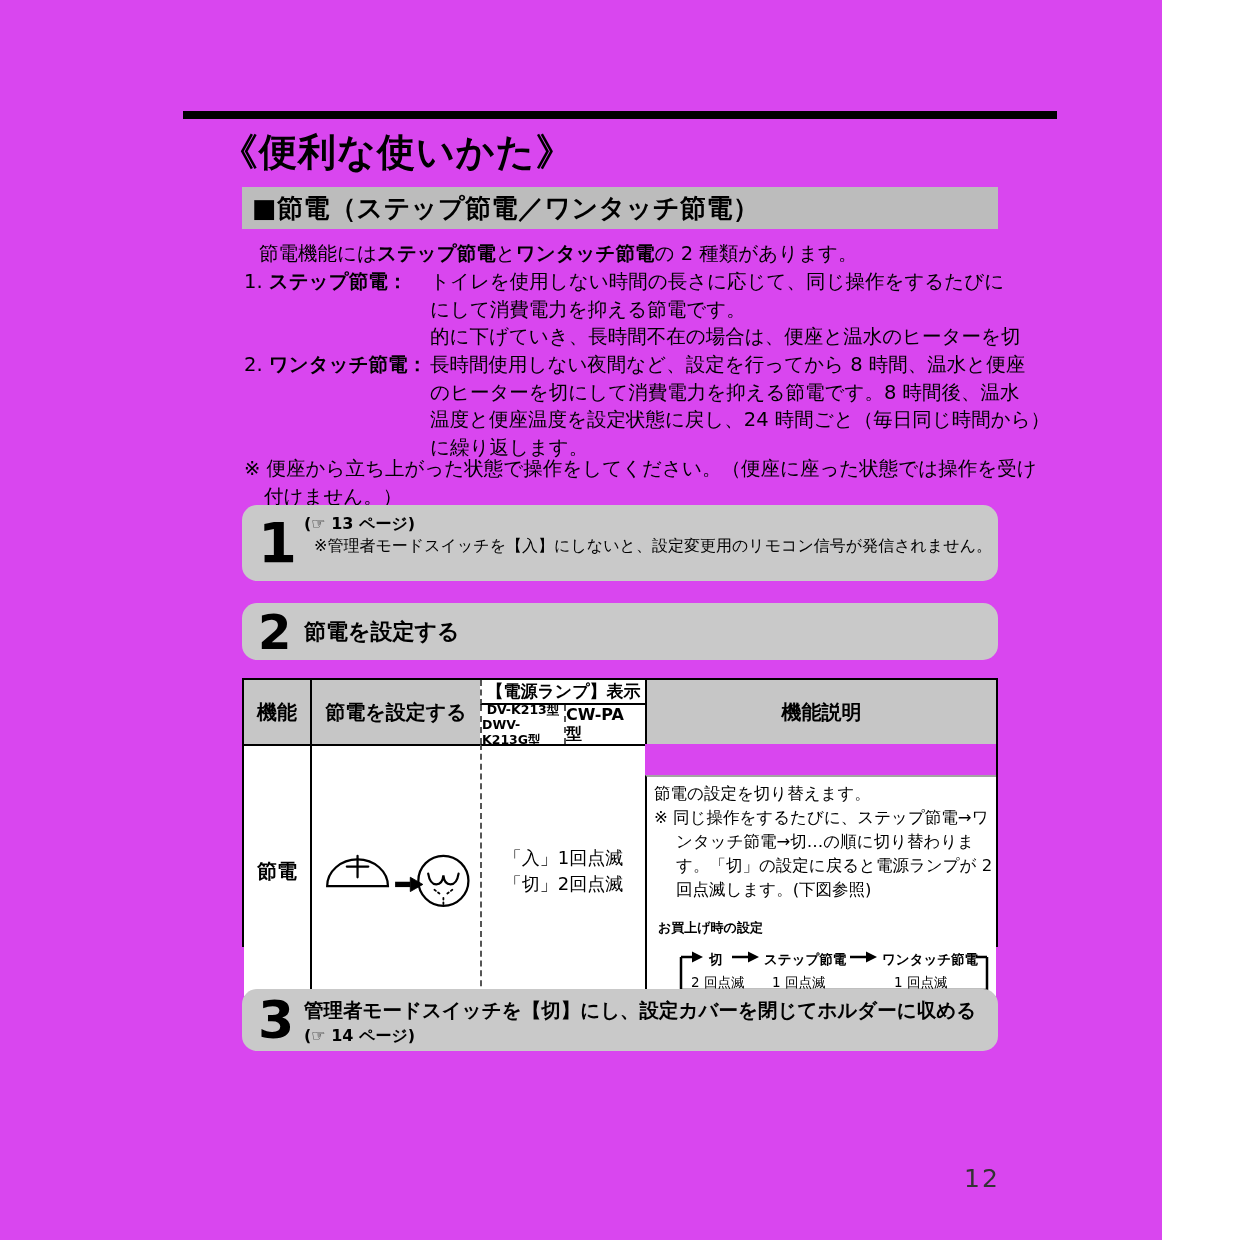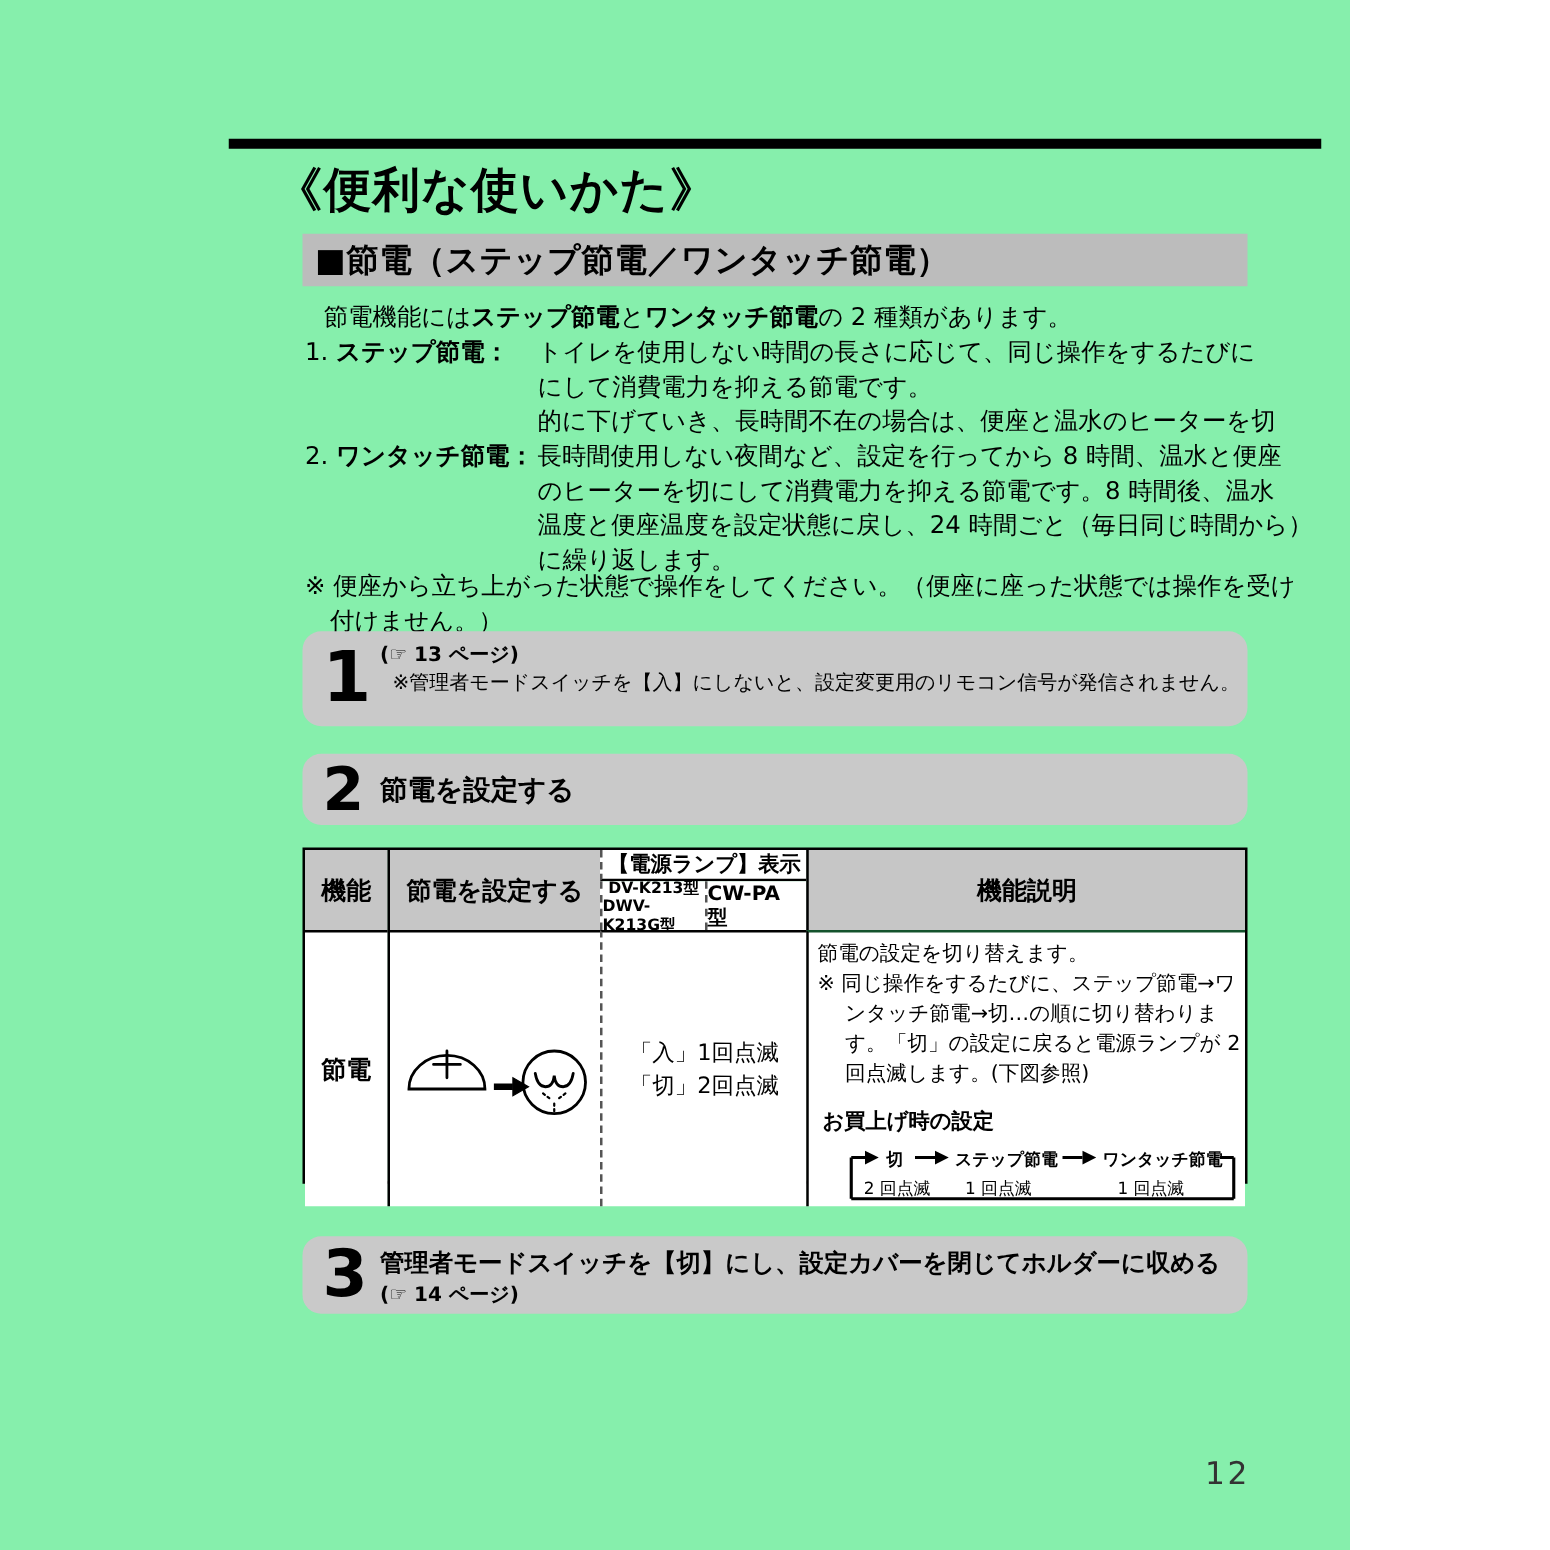--- a/index.html
+++ b/index.html
@@ -1,17 +1,17 @@
 <!DOCTYPE html>
 <html><head>
 <meta charset="utf-8">
 <style>
   html,body{margin:0;padding:0;background:#fff;}
   .page{
-    position:relative;width:1080px;height:1240px;background:#86efac;
+    position:relative;width:1162px;height:1240px;background:#d946ef;
     font-family:"DejaVu Sans","Liberation Sans",sans-serif;color:#000;overflow:hidden;
   }
   .top-rule{position:absolute;left:183px;top:111px;width:874px;height:8px;background:#000;}
   .page-title{position:absolute;left:220px;top:127px;font-size:38px;font-weight:bold;letter-spacing:1px;}
   .section-bar{
     position:absolute;left:242px;top:187px;width:756px;height:42px;background:#bcbcbc;
     display:flex;align-items:center;padding-left:10px;box-sizing:border-box;
     font-size:26px;font-weight:bold;letter-spacing:0.5px;
   }
   .intro{position:absolute;left:259px;top:240px;font-size:19.5px;line-height:27px;white-space:nowrap;}
@@ -62,25 +62,25 @@
     border-left:2px dashed #555;border-bottom:2px solid #000;}
   .th-model-a{grid-row:2;grid-column:3;background:#fff;border-left:2px dashed #555;
     flex-direction:column;font-size:12.5px;font-weight:bold;line-height:15px;}
   .th-model-b{grid-row:2;grid-column:4;background:#fff;border-left:2px dashed #555;
     font-size:16px;font-weight:bold;}
   .th-desc{grid-row:1/3;grid-column:5;font-size:20px;font-weight:bold;border-left:2px solid #000;}
   .td-func{grid-row:3;grid-column:1;font-size:20px;font-weight:bold;background:#fff;border-top:2px solid #000;}
   .td-icon{grid-row:3;grid-column:2;background:#fff;border-top:2px solid #000;border-left:2px solid #000;}
   .td-lamp{grid-row:3;grid-column:3/5;background:#fff;border-top:2px solid #000;border-left:2px dashed #555;
     flex-direction:column;font-size:18px;line-height:26px;align-items:center;}
-  .td-desc{grid-row:3;grid-column:5;background:#fff;border-top:2px solid #14532d;border-left:2px solid #000;
-    display:block;padding:5px 2px 0 7px;font-size:16.5px;line-height:24px;white-space:nowrap;}
+  .td-desc{grid-row:3;grid-column:5;background:#fff;border-top:2px solid #a3a3a3;border-left:2px solid #000;
+    display:block;padding:5px 2px 0 7px;font-size:16.5px;line-height:24px;white-space:nowrap;margin-top:31px;}
   .td-desc .dl{white-space:nowrap;}
   .td-desc .dl.ind{padding-left:22px;}
-  .default-label{font-size:17px;font-weight:bold;margin:14px 0 4px 4px;}
+  .default-label{font-size:13px;font-weight:bold;margin:14px 0 4px 4px;}
   .cycle{position:relative;width:318px;height:52px;margin-left:22px;}
   .cycle svg{position:absolute;left:0;top:0;}
   .cycle .cs{position:absolute;top:3px;font-size:13.5px;font-weight:bold;white-space:nowrap;}
   .cycle .cb{position:absolute;top:26px;font-size:13.5px;white-space:nowrap;}
 
   .page-num{position:absolute;left:964px;top:1164px;font-size:25px;color:#333;letter-spacing:2px;}
 </style>
 </head>
 <body>
 

